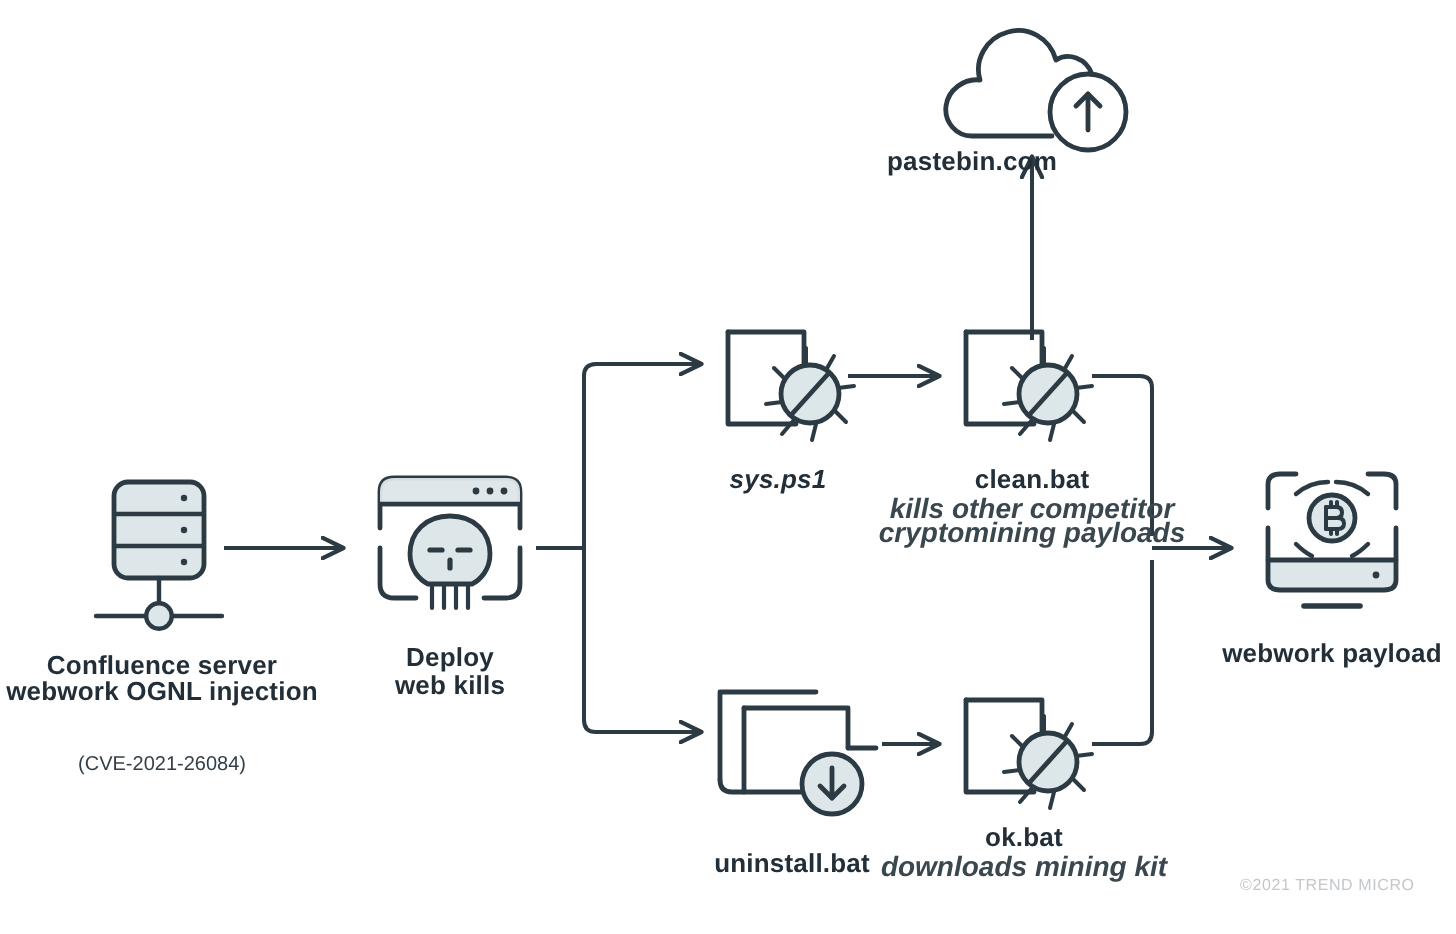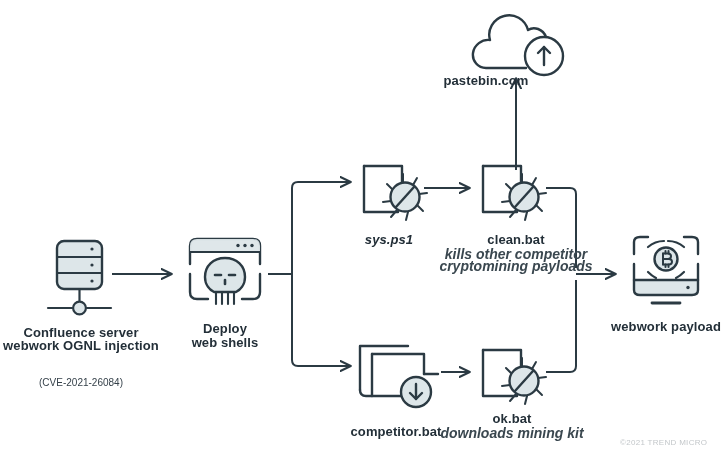--- a/index.html
+++ b/index.html
@@ -115,21 +115,21 @@
       </g>
       <g stroke="#2b3a43" stroke-width="2.1" stroke-linecap="round">
         <line x1="36" y1="58" x2="36" y2="70"></line>
         <line x1="42" y1="58" x2="42" y2="70"></line>
         <line x1="48" y1="58" x2="48" y2="70"></line>
         <line x1="54" y1="58" x2="54" y2="70"></line>
       </g>
     </svg>
   </div>
   <div class="lbl ctr" style="left:225px;top:322px;">Deploy</div>
-  <div class="lbl ctr" style="left:225px;top:336px;">web shells</div>
+  <div class="lbl ctr" style="left:225px;top:336px;">web kills</div>
 
   <div class="node" style="left:358px;top:160px;">
     <svg width="72" height="72" viewBox="0 0 72 72">
       <path d="M6,6 L6,52 L40,52" fill="none" stroke="#2b3a43" stroke-width="2.4" stroke-linecap="round" stroke-linejoin="round"></path>
       <path d="M6,6 L44,6 L44,30" fill="none" stroke="#2b3a43" stroke-width="2.4" stroke-linecap="round" stroke-linejoin="round"></path>
       <g>
         <g stroke="#2b3a43" stroke-width="2" stroke-linecap="round">
           <line x1="45" y1="22" x2="45" y2="14"></line>
           <line x1="55" y1="25" x2="59" y2="18"></line>
           <line x1="61" y1="34" x2="69" y2="33"></line>
@@ -194,21 +194,21 @@
 
       <g>
         <circle cx="64" cy="52" r="15" fill="#dde6e9" stroke="#2b3a43" stroke-width="2.4"></circle>
         <g stroke="#2b3a43" stroke-width="2.4" stroke-linecap="round" stroke-linejoin="round" fill="none">
           <line x1="64" y1="44" x2="64" y2="59"></line>
           <path d="M58,53 L64,59 L70,53"></path>
         </g>
       </g>
     </svg>
   </div>
-  <div class="lbl ctr" style="left:396px;top:425px;">competitor.bat</div>
+  <div class="lbl ctr" style="left:396px;top:425px;">uninstall.bat</div>
   <div class="lbl ctr" style="left:396px;top:439px;margin-top:28px;">x.bat</div>
 
   <div class="node" style="left:477px;top:344px;">
     <svg width="72" height="72" viewBox="0 0 72 72">
       <path d="M6,6 L6,52 L40,52" fill="none" stroke="#2b3a43" stroke-width="2.4" stroke-linecap="round" stroke-linejoin="round"></path>
       <path d="M6,6 L44,6 L44,30" fill="none" stroke="#2b3a43" stroke-width="2.4" stroke-linecap="round" stroke-linejoin="round"></path>
       <g>
         <g stroke="#2b3a43" stroke-width="2" stroke-linecap="round">
           <line x1="45" y1="22" x2="45" y2="14"></line>
           <line x1="55" y1="25" x2="59" y2="18"></line>

